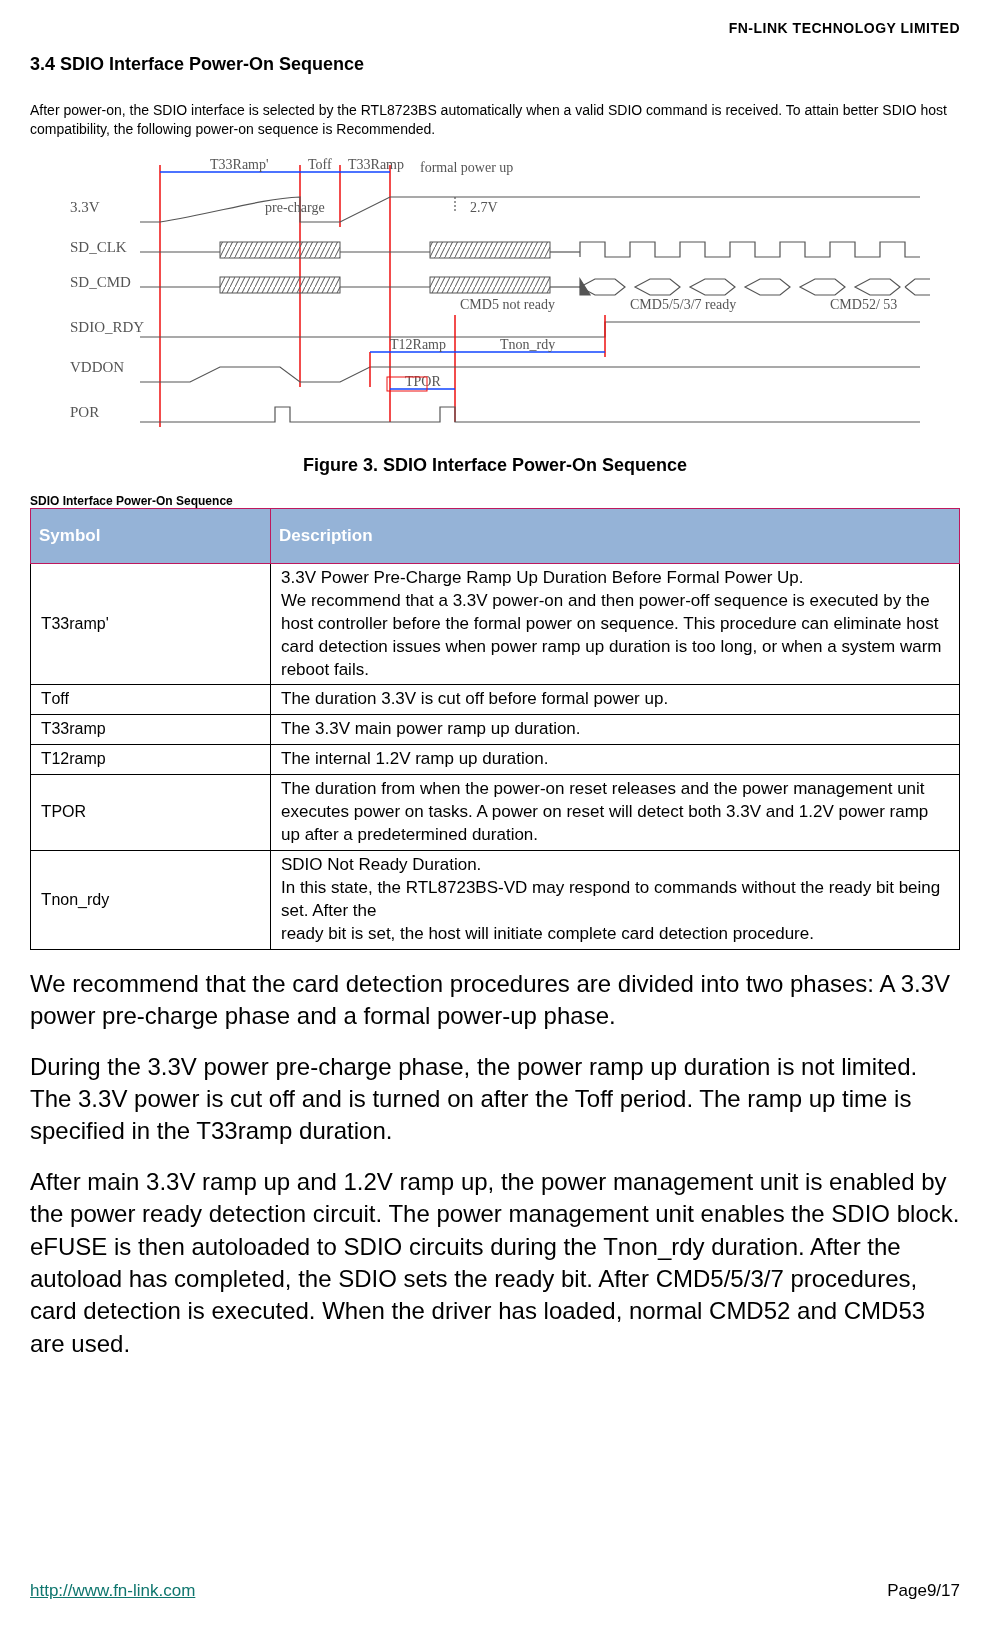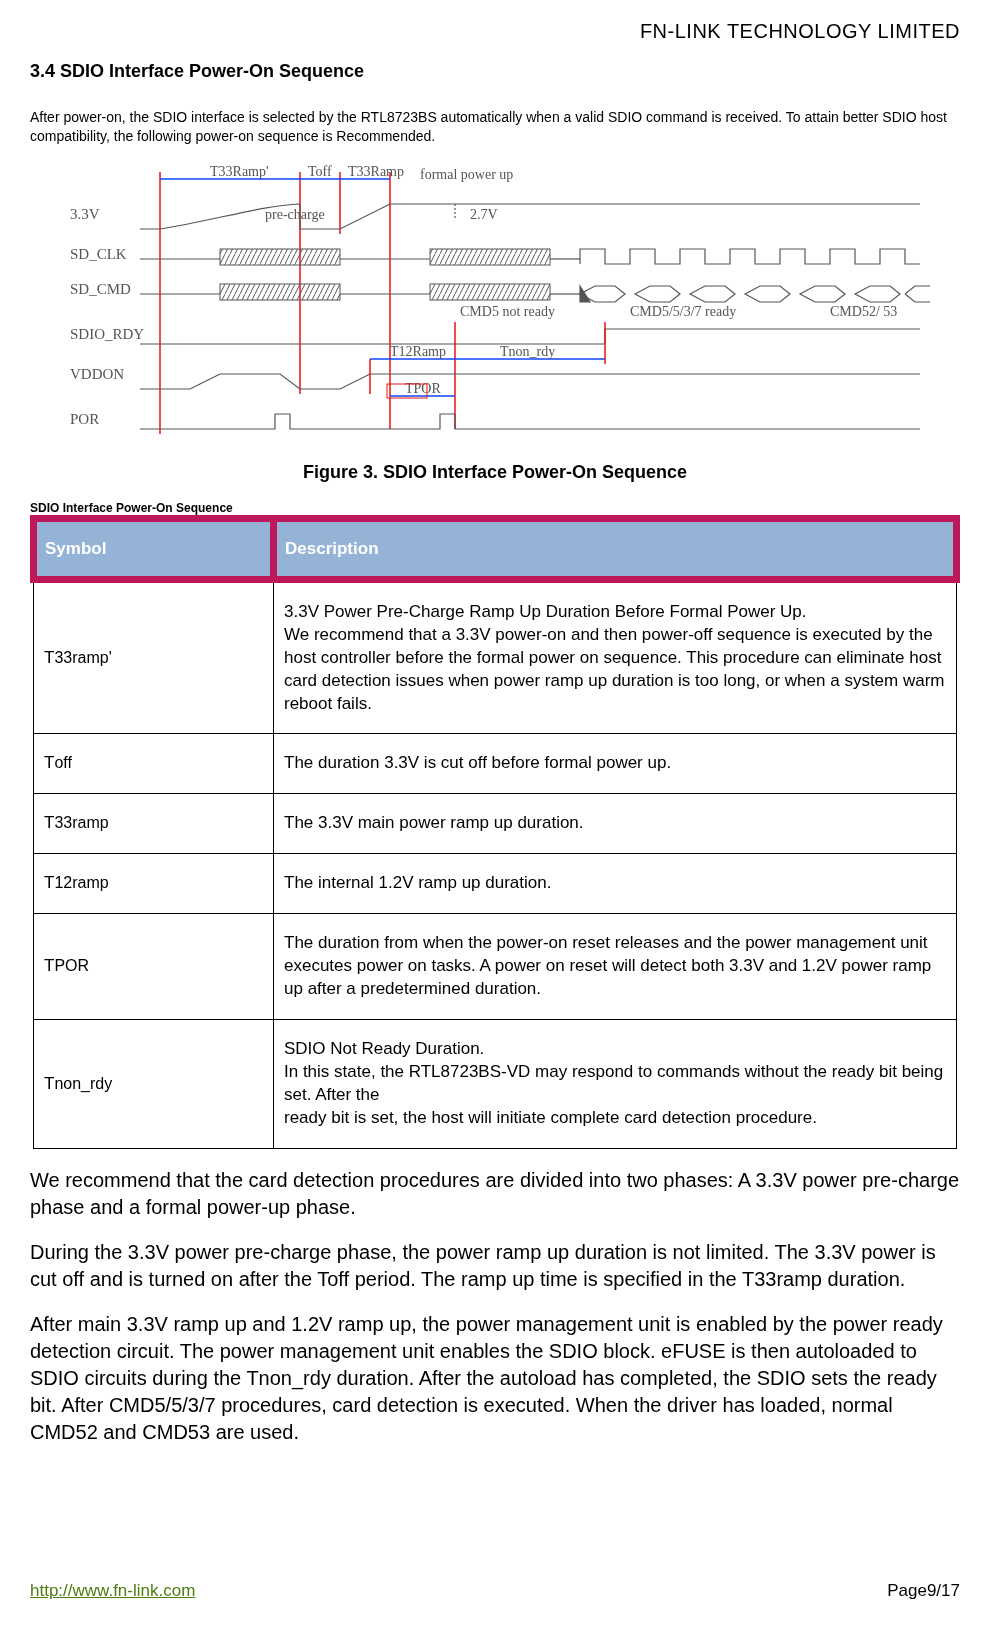--- a/index.html
+++ b/index.html
@@ -13,22 +13,22 @@
   }
   .page {
     padding: 20px 30px 30px 30px;
     display: flex;
     flex-direction: column;
     min-height: 1631px;
     position: relative;
   }
   .header-company {
     text-align: right;
-    font-weight: normal;
-    font-size: 20px;
+    font-weight: bold;
+    font-size: 14px;
     letter-spacing: 0.5px;
     margin-bottom: 18px;
   }
   .section-head {
     font-weight: bold;
     font-size: 18px;
     margin-bottom: 26px;
   }
   .intro-para {
     font-size: 14px;
@@ -55,46 +55,46 @@
     border-collapse: collapse;
     font-size: 17px;
     margin-bottom: 18px;
   }
   table.sdio th {
     background: #95b3d7;
     color: #fff;
     font-weight: bold;
     text-align: left;
     padding: 17px 8px;
-    border: 7px solid #be185d;
+    border: 1px solid #be185d;
   }
   table.sdio td {
     border: 1px solid #000;
-    padding: 18px 10px;
+    padding: 3px 10px;
     vertical-align: middle;
     line-height: 1.35;
   }
   table.sdio td.symcell {
     width: 240px;
   }
   .sym-main { font-size: 17px; }
   .sym-sub { font-size: 16px; }
   .body-para {
-    font-size: 20px;
+    font-size: 24px;
     line-height: 1.35;
     margin-bottom: 18px;
   }
   .footer {
     display: flex;
     justify-content: space-between;
     font-size: 17px;
     margin-top: auto;
     padding-top: 80px;
   }
-  .footer a { color: #4d7c0f; text-decoration: underline; }
+  .footer a { color: #0f766e; text-decoration: underline; }
   
   svg.timing { display: block; width: 870px; height: 280px; }
   svg.timing text { font-family: "Times New Roman", serif; font-size: 14px; fill: #555; }
   svg.timing .sig-label { fill: #555; font-size: 15px; }
   svg.timing .red { stroke: #e11; stroke-width: 1.5; fill: none; }
   svg.timing .blue { stroke: #14f; stroke-width: 1.5; fill: none; }
   svg.timing .trace { stroke: #555; stroke-width: 1.2; fill: none; }
   svg.timing .annot { fill: #555; }
 </style>
 </head>

